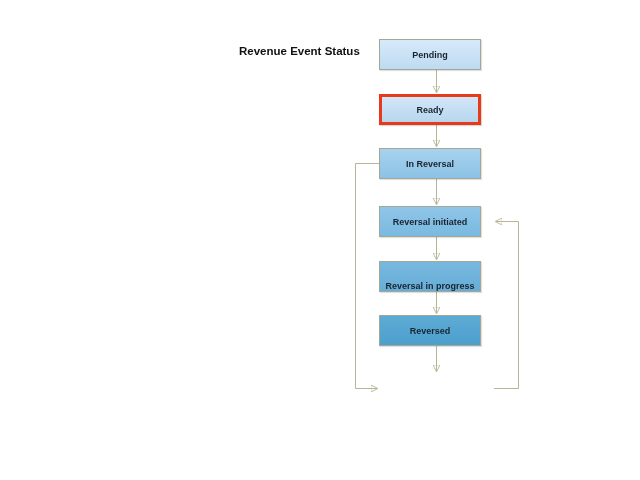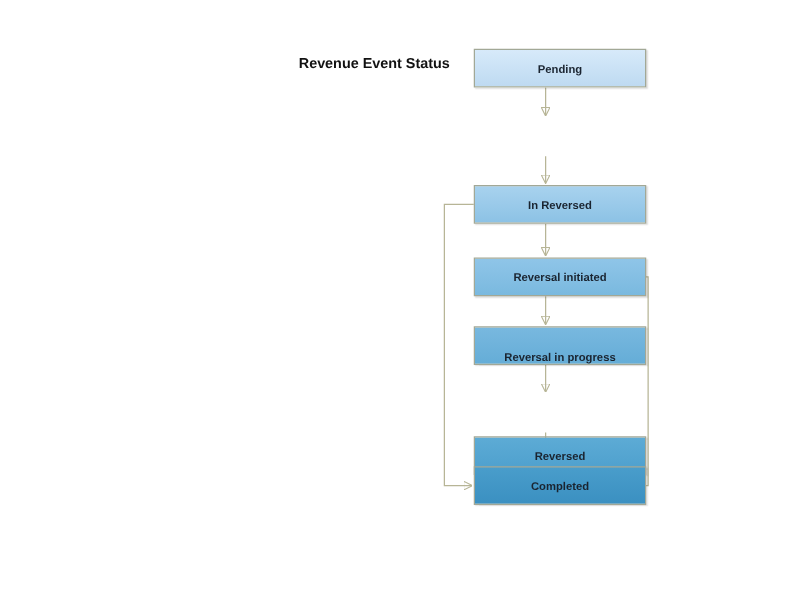--- a/index.html
+++ b/index.html
@@ -7,33 +7,33 @@
     position:relative;width:640px;height:480px;background:#ffffff;overflow:hidden;
     font-family:"Liberation Sans", sans-serif;
     border-radius:23px;
   }
   .diagram-title{
     position:absolute;left:239px;top:45px;
     font-size:11.5px;font-weight:bold;color:#111111;letter-spacing:0;
     white-space:nowrap;
   }
   .node{
-    position:absolute;left:379px;width:138px;height:31px;
+    position:absolute;left:379px;width:102px;height:31px;
     box-sizing:border-box;border:1px solid #a2a896;
     display:flex;align-items:center;justify-content:center;
     font-size:9px;font-weight:bold;color:#1a2430;
     box-shadow:1px 1px 1px rgba(0,0,0,0.12);
   }
   .node span{white-space:nowrap;}
   .shade0{background:linear-gradient(to bottom,#d7eafa,#bedaf1);}
   .shade1{background:linear-gradient(to bottom,#d2e7f8,#b7d6ee);}
   .shade2{background:linear-gradient(to bottom,#a8d2ee,#8cc2e5);}
   .shade3{background:linear-gradient(to bottom,#8fc5e8,#7ab9df);}
   .shade4{background:linear-gradient(to bottom,#78b8df,#65add7);align-items:flex-end;}
-  .shade5{background:linear-gradient(to bottom,#5dabd5,#4c9fcd);margin-top:34px;}
+  .shade5{background:linear-gradient(to bottom,#5dabd5,#4c9fcd);}
   .shade6{background:linear-gradient(to bottom,#499dcb,#3b90c1);}
   .node.highlight{
     border:3px solid #e8391b;
     box-shadow:1px 1px 1px rgba(0,0,0,0.15);
   }
   #connectors{position:absolute;left:0;top:0;width:640px;height:480px;pointer-events:none;}
   #connectors path, #connectors line{stroke:#b7b596;stroke-width:1;fill:none;}
 </style>
 </head>
 <body>
@@ -55,34 +55,34 @@
     <path d="M379,163.5 L355.5,163.5 L355.5,388.5 L377,388.5" marker-end="url(#arrow)"></path>
     <path d="M494,388.5 L518.5,388.5 L518.5,221.5 L496,221.5" marker-end="url(#arrow)"></path>
   </svg>
 
   <div class="diagram-title">Revenue Event Status</div>
 
   <div class="node shade0" style="top:39px">
     <span>Pending</span>
   </div>
 
+  <div class="node shade1 highlight" style="top:94px">
+    <span>Ready</span>
+  </div>
 
   <div class="node shade2" style="top:148px">
-    <span>In Reversed</span>
+    <span>In Reversal</span>
   </div>
 
   <div class="node shade3" style="top:206px">
     <span>Reversal initiated</span>
   </div>
 
   <div class="node shade4" style="top:261px">
     <span>Reversal in progress</span>
   </div>
 
   <div class="node shade5" style="top:315px">
     <span>Reversed</span>
   </div>
 
-  <div class="node shade6" style="top:373px">
-    <span>Completed</span>
-  </div>
 
 </div>
 
 </body></html>

